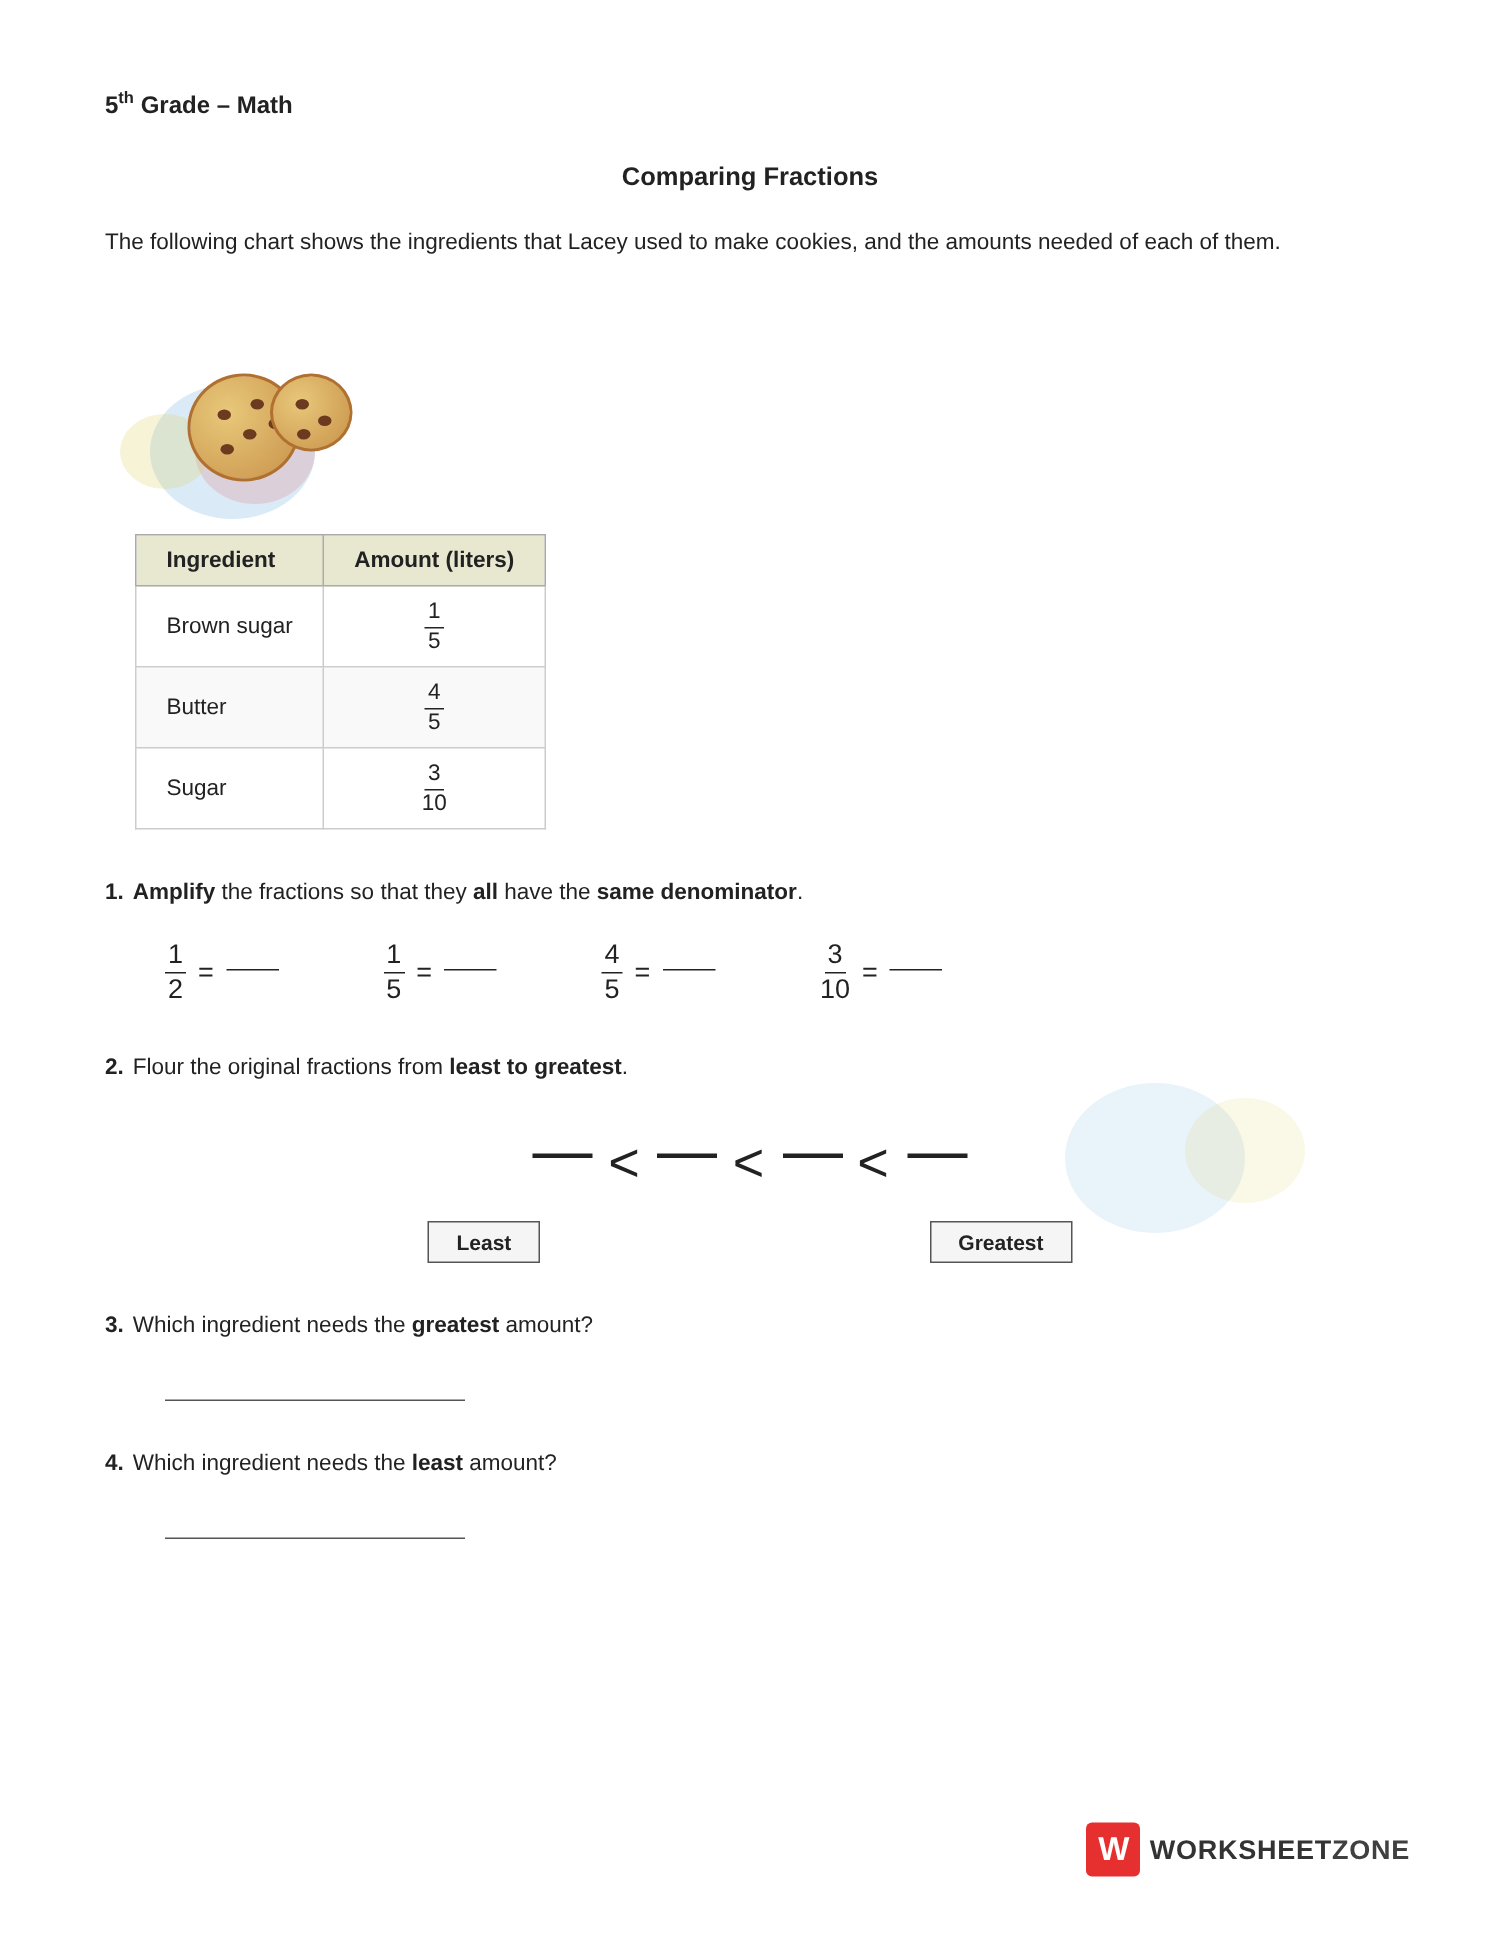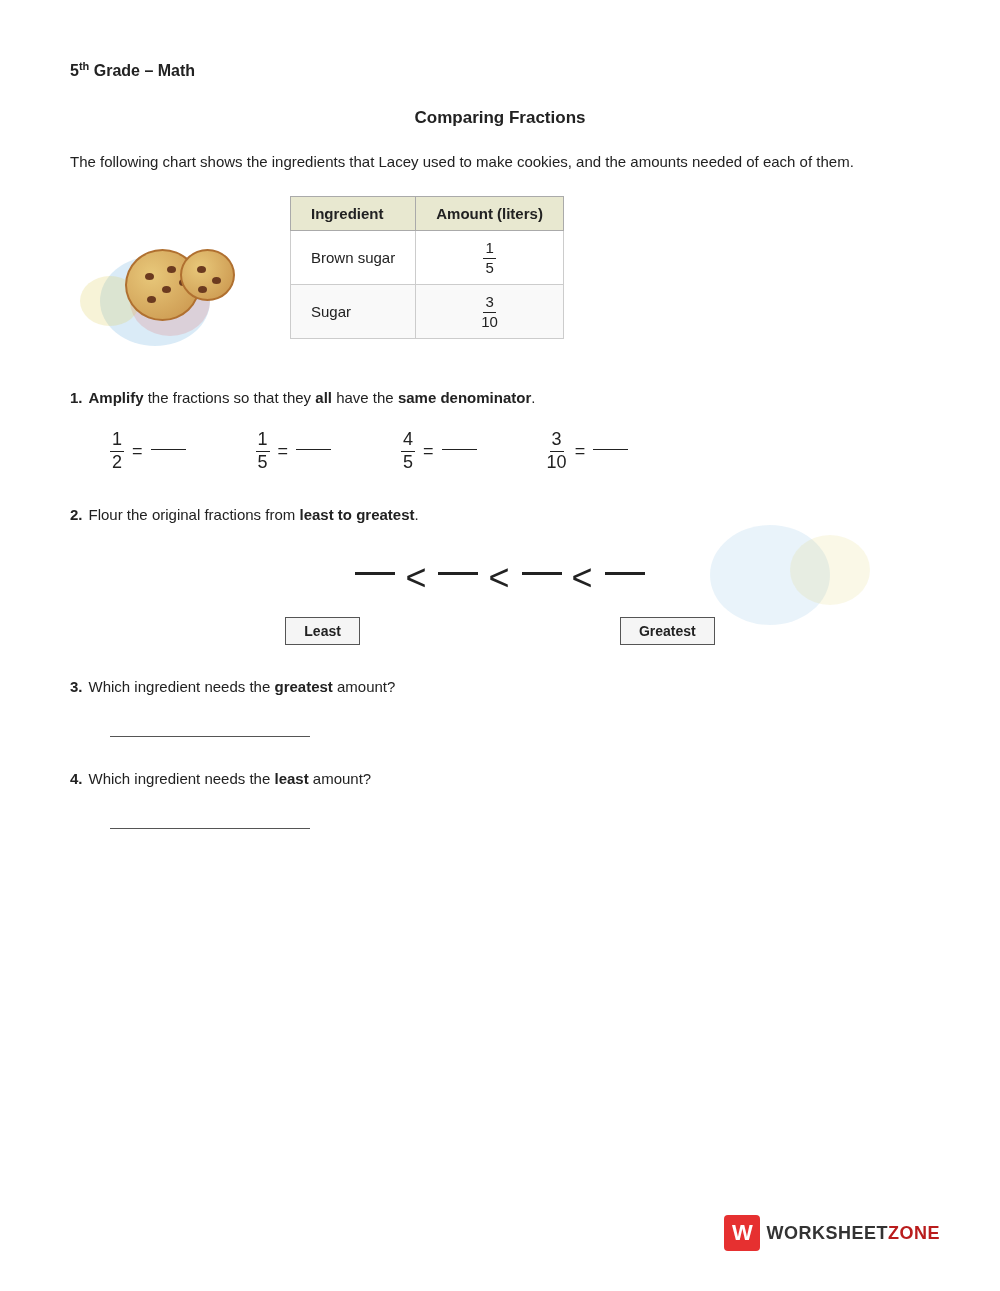--- a/index.html
+++ b/index.html
@@ -33,21 +33,21 @@
     .intro-text {
       text-align: justify;
       font-size: 15px;
       line-height: 1.6;
       margin-bottom: 22px;
     }
 
     
     .table-section {
       display: flex;
-      flex-direction: row;
+      flex-direction: column;
       align-items: flex-start;
       margin-bottom: 30px;
       position: relative;
     }
 
     .cookie-image {
       width: 200px;
       height: 160px;
       position: relative;
       flex-shrink: 0;
@@ -227,21 +227,21 @@
       align-items: center;
       justify-content: center;
       border-radius: 4px;
     }
     .logo-text {
       font-size: 18px;
       font-weight: bold;
       color: #333;
       letter-spacing: 0.5px;
     }
-    .logo-text span.zone { color: #b91c1c; }
+    .logo-text span.zone { color: #404040; }
 
     .bold { font-weight: bold; }
     .underline { }
 
     .q-row {
       display: flex;
       flex-direction: row;
       align-items: baseline;
       gap: 6px;
       margin-bottom: 6px;
@@ -298,20 +298,27 @@
         <th>Ingredient</th>
         <th>Amount (liters)</th>
       </tr>
     </thead>
     <tbody id="table-body">
 
         <tr>
           <td>Brown sugar</td>
           <td style="text-align: center;"><span class="fraction">
               <span class="num">1</span>
+              <span class="den">5</span>
+            </span></td>
+        </tr>
+        <tr>
+          <td>Butter</td>
+          <td style="text-align: center;"><span class="fraction">
+              <span class="num">4</span>
               <span class="den">5</span>
             </span></td>
         </tr>
         <tr>
           <td>Sugar</td>
           <td style="text-align: center;"><span class="fraction">
               <span class="num">3</span>
               <span class="den">10</span>
             </span></td>
         </tr>

